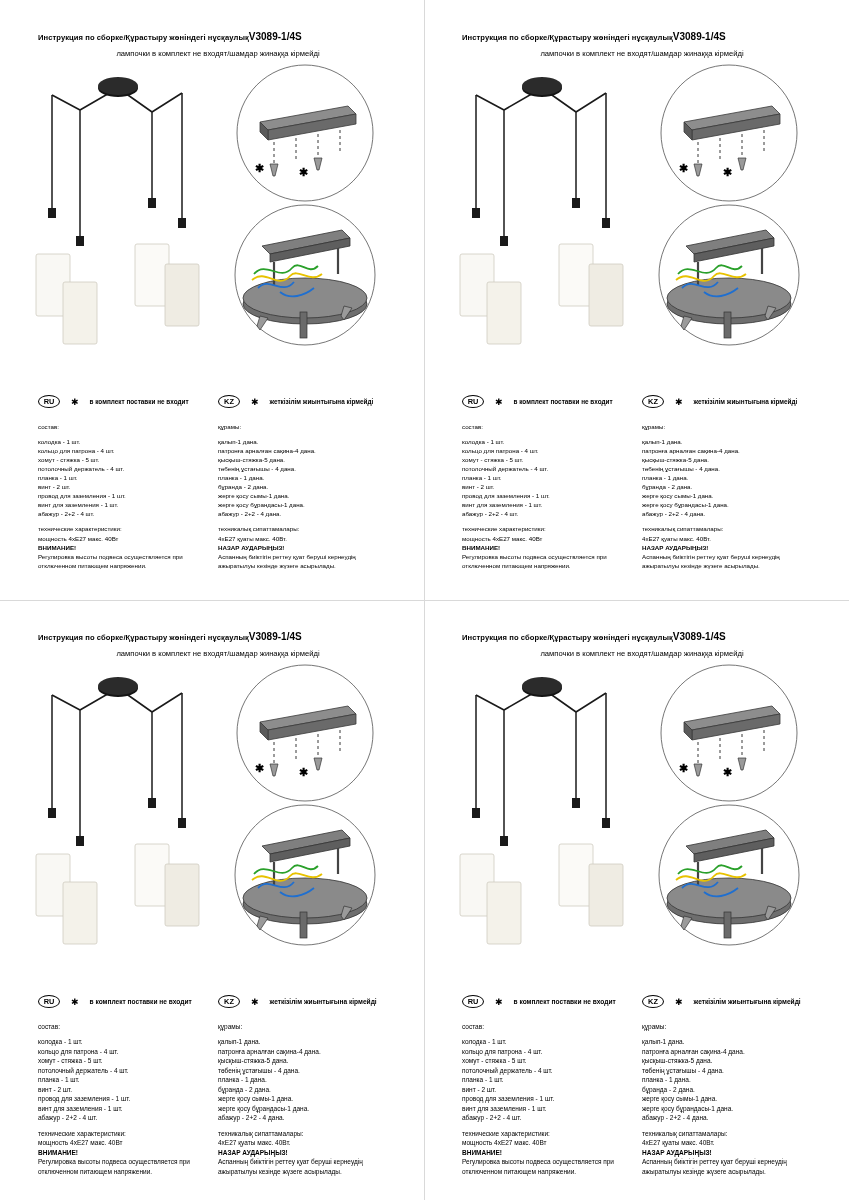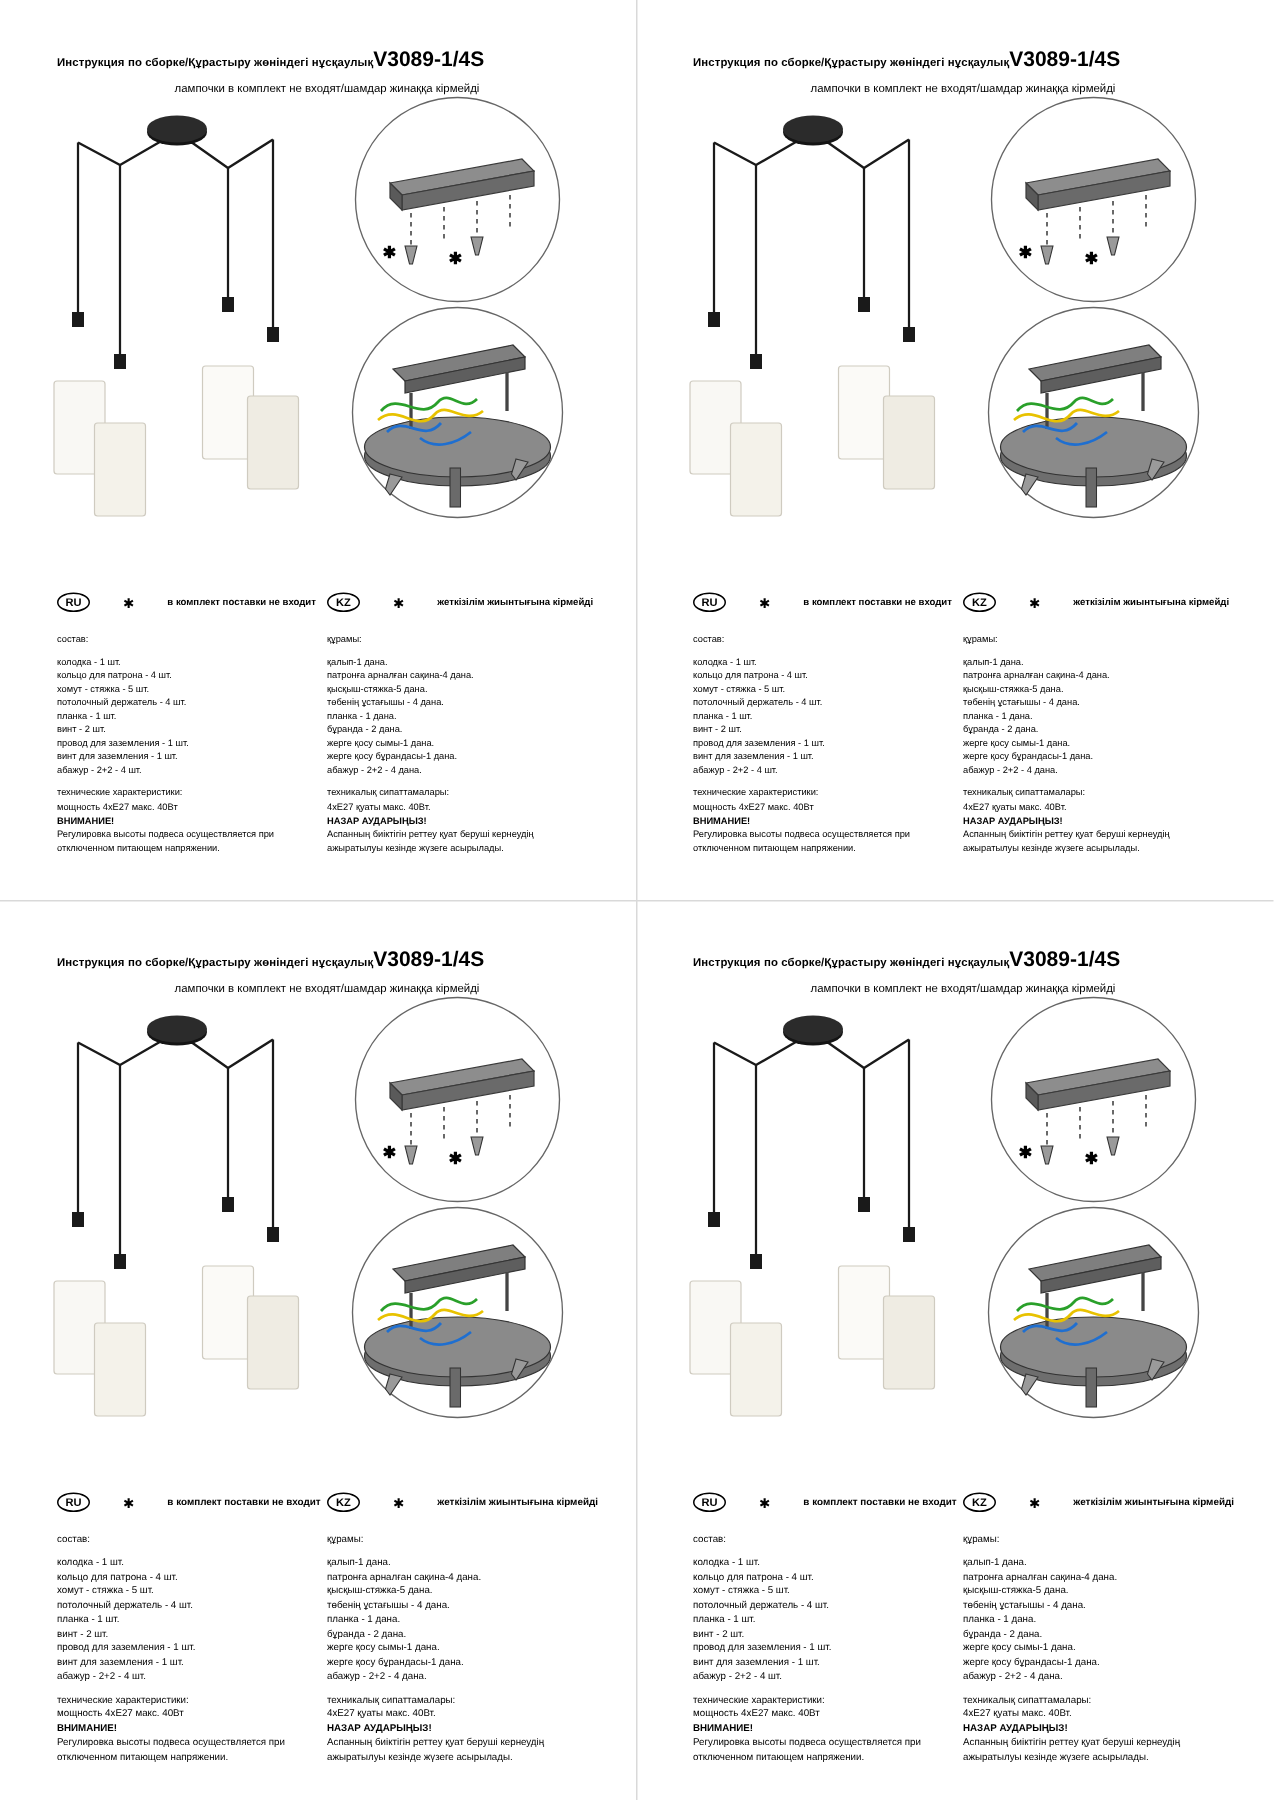--- a/index.html
+++ b/index.html
@@ -51,21 +51,21 @@
     align-items: baseline;
     gap: 0;
   }
   .hdr-title {
     font-size: 7.6px;
     font-weight: bold;
     letter-spacing: 0.01em;
     white-space: nowrap;
   }
   .hdr-model {
-    font-size: 14px;
+    font-size: 10px;
     font-weight: bold;
     white-space: nowrap;
   }
   .hdr-sub {
     font-size: 7.6px;
     margin-top: 7px;
     white-space: nowrap;
     text-align: center;
   }
 
@@ -87,21 +87,21 @@
     width: 360px;
   }
   .badge-row {
     display: flex;
     width: 360px;
   }
   .badge-col {
     width: 180px;
     display: flex;
     align-items: center;
-    gap: 22px;
+    gap: 11px;
   }
   .oval {
     width: 22px;
     height: 13px;
     border: 1px solid #000;
     border-radius: 50%;
     font-size: 7.4px;
     font-weight: bold;
     display: flex;
     align-items: center;

